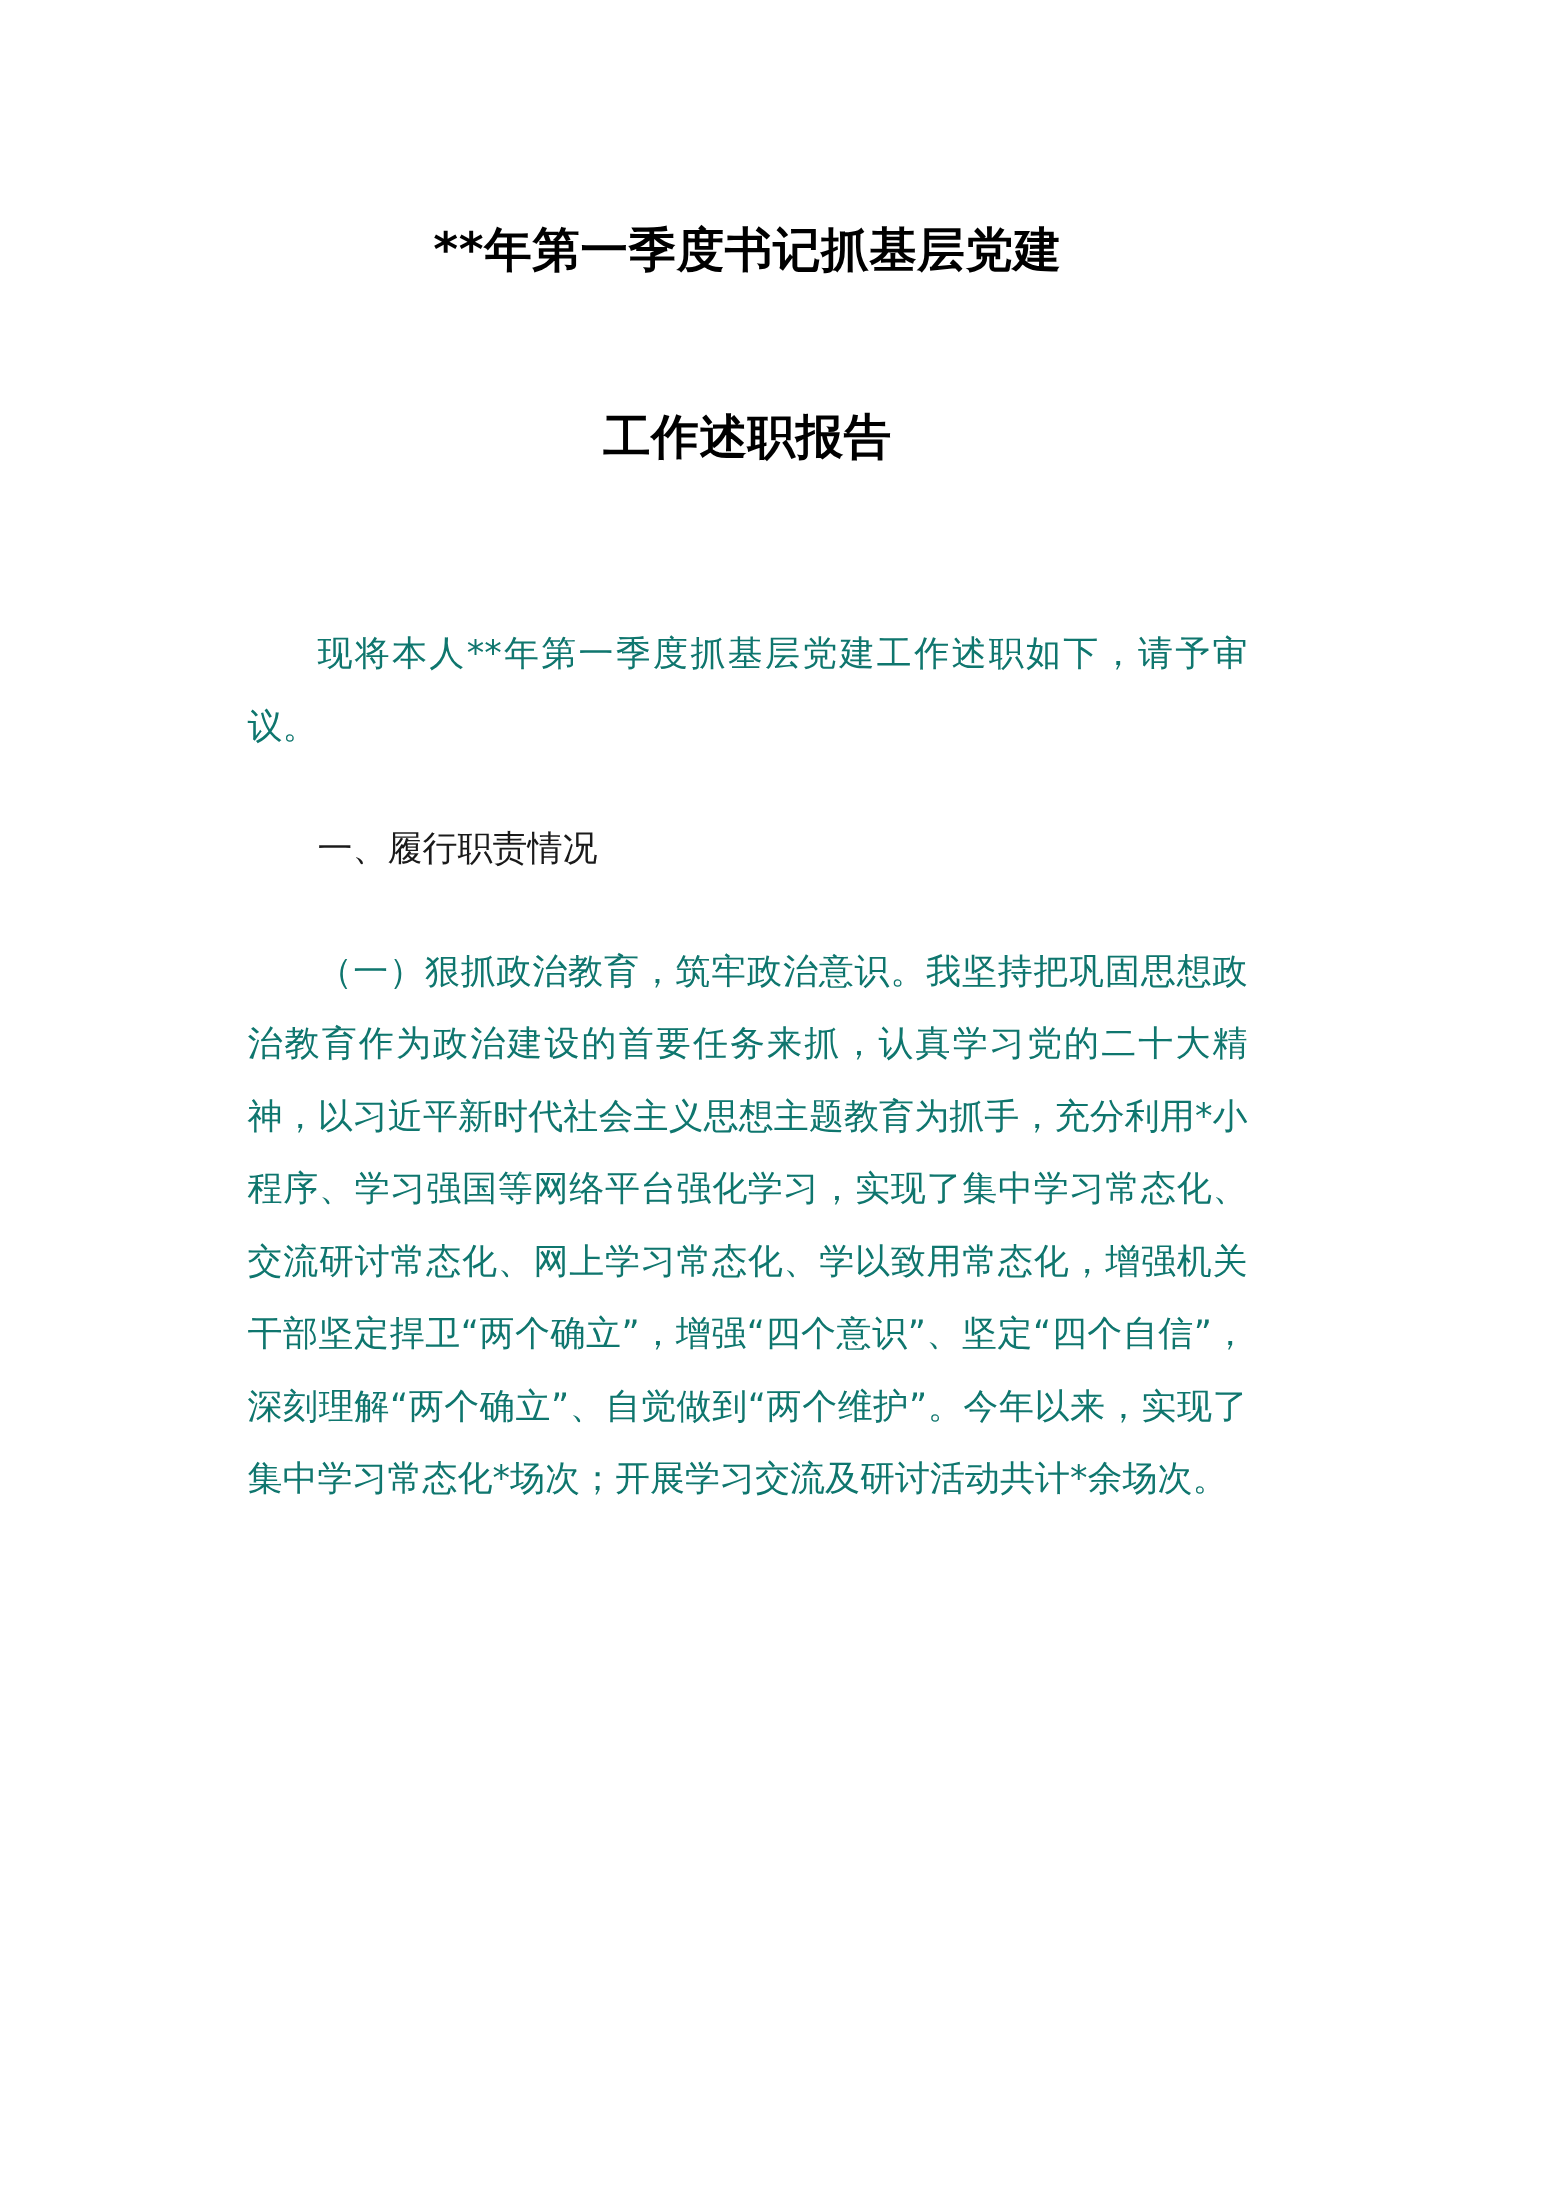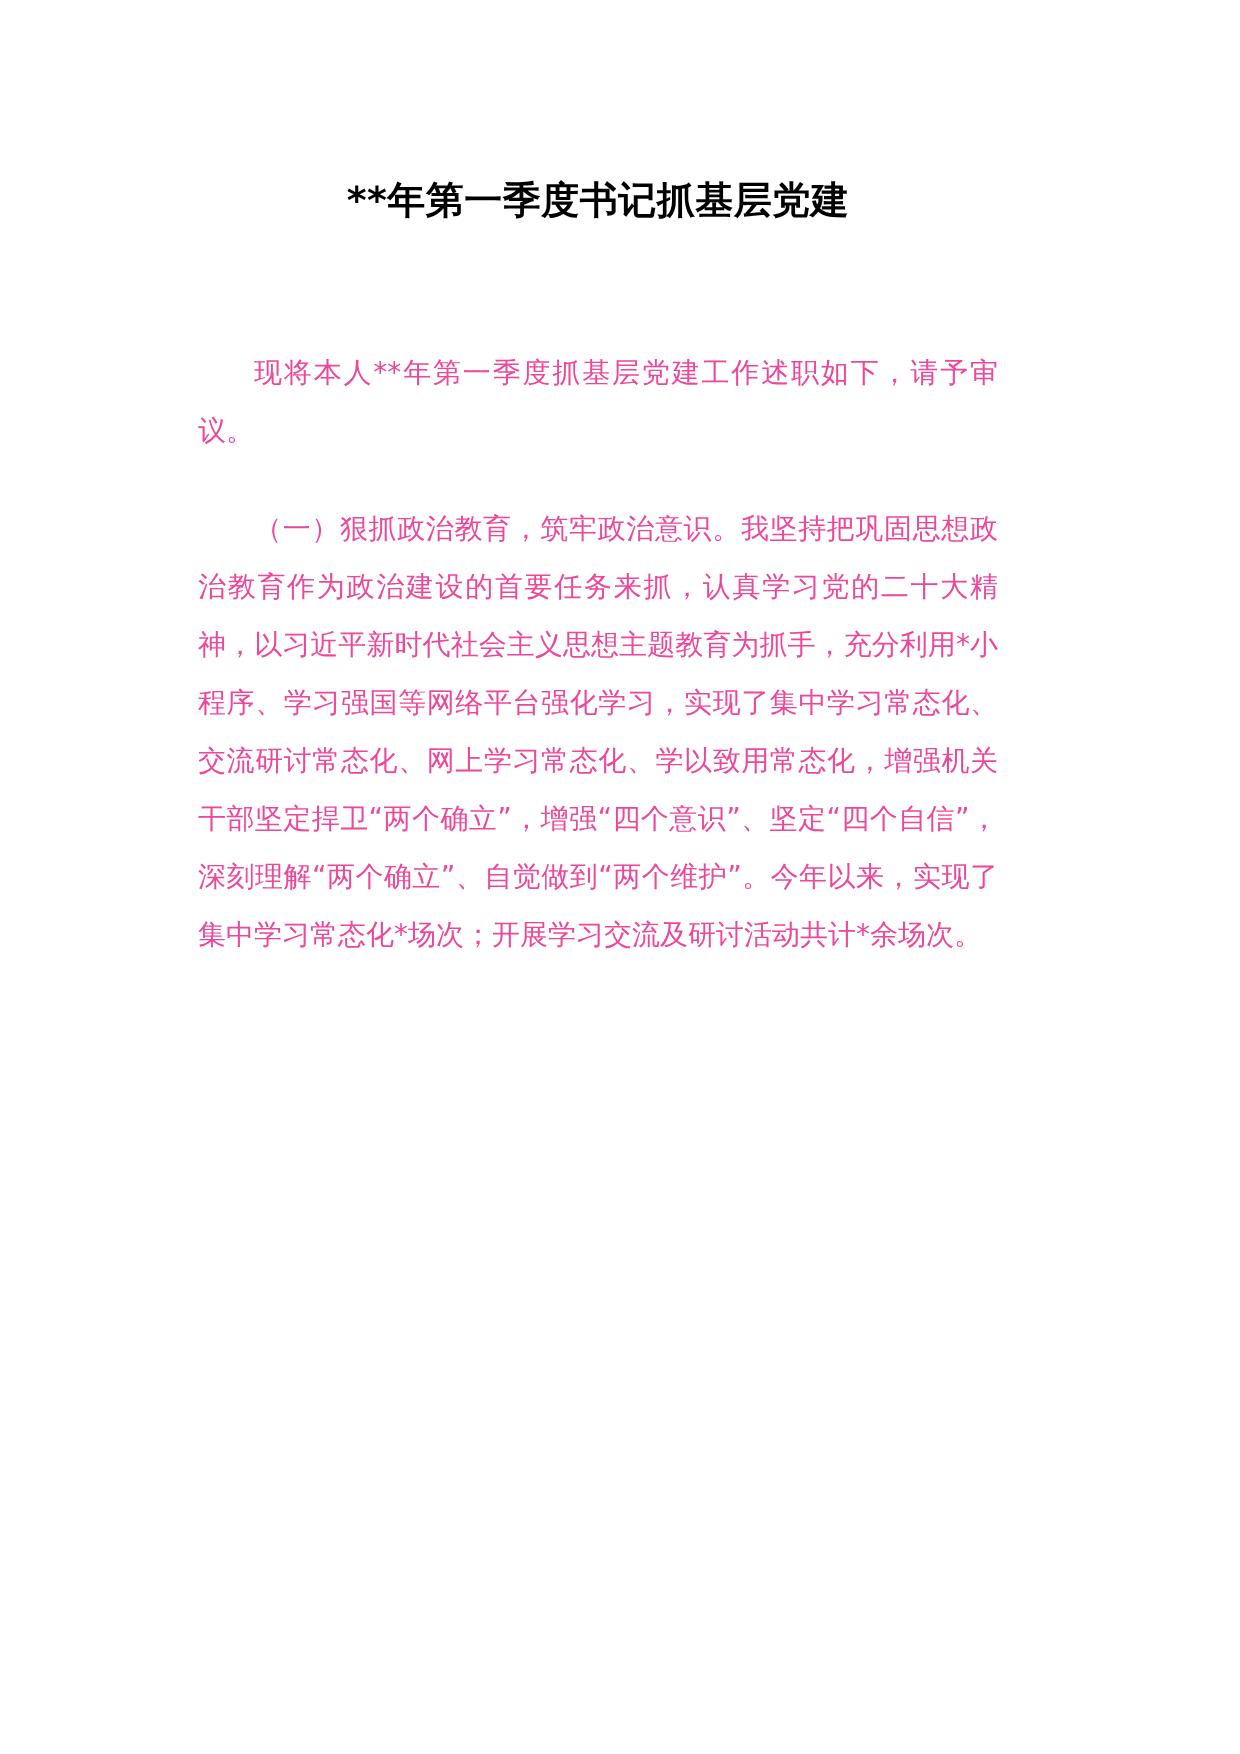--- a/index.html
+++ b/index.html
@@ -40,21 +40,21 @@
     margin-top: 175px;
   }
   .title-line-2 {
     margin-top: 98px;
   }
   .body-para {
     font-size: 28px;
     line-height: 58px;
     text-align: justify;
     text-justify: inter-ideograph;
-    color: #ec4899;
+    color: #0f766e;
     text-indent: 2em;
     letter-spacing: 0px;
     word-break: break-all;
   }
   .para-intro {
     margin-top: 118px;
   }
   .section-heading {
     font-size: 28px;
     line-height: 58px;
@@ -68,20 +68,22 @@
   }
 </style>
 </head>
 <body>
 
 <div class="page">
   <div class="content">
 
     <div class="doc-title title-line-1">**年第一季度书记抓基层党建</div>
 
+    <div class="doc-title title-line-2">工作述职报告</div>
 
     <div class="body-para para-intro">现将本人**年第一季度抓基层党建工作述职如下，请予审议。</div>
 
+    <div class="section-heading">一、履行职责情况</div>
 
     <div class="body-para para-body-1">（一）狠抓政治教育，筑牢政治意识。我坚持把巩固思想政治教育作为政治建设的首要任务来抓，认真学习党的二十大精神，以习近平新时代社会主义思想主题教育为抓手，充分利用*小程序、学习强国等网络平台强化学习，实现了集中学习常态化、交流研讨常态化、网上学习常态化、学以致用常态化，增强机关干部坚定捍卫“两个确立”，增强“四个意识”、坚定“四个自信”，深刻理解“两个确立”、自觉做到“两个维护”。今年以来，实现了集中学习常态化*场次；开展学习交流及研讨活动共计*余场次。</div>
 
   </div>
 </div>
 
 </body></html>

